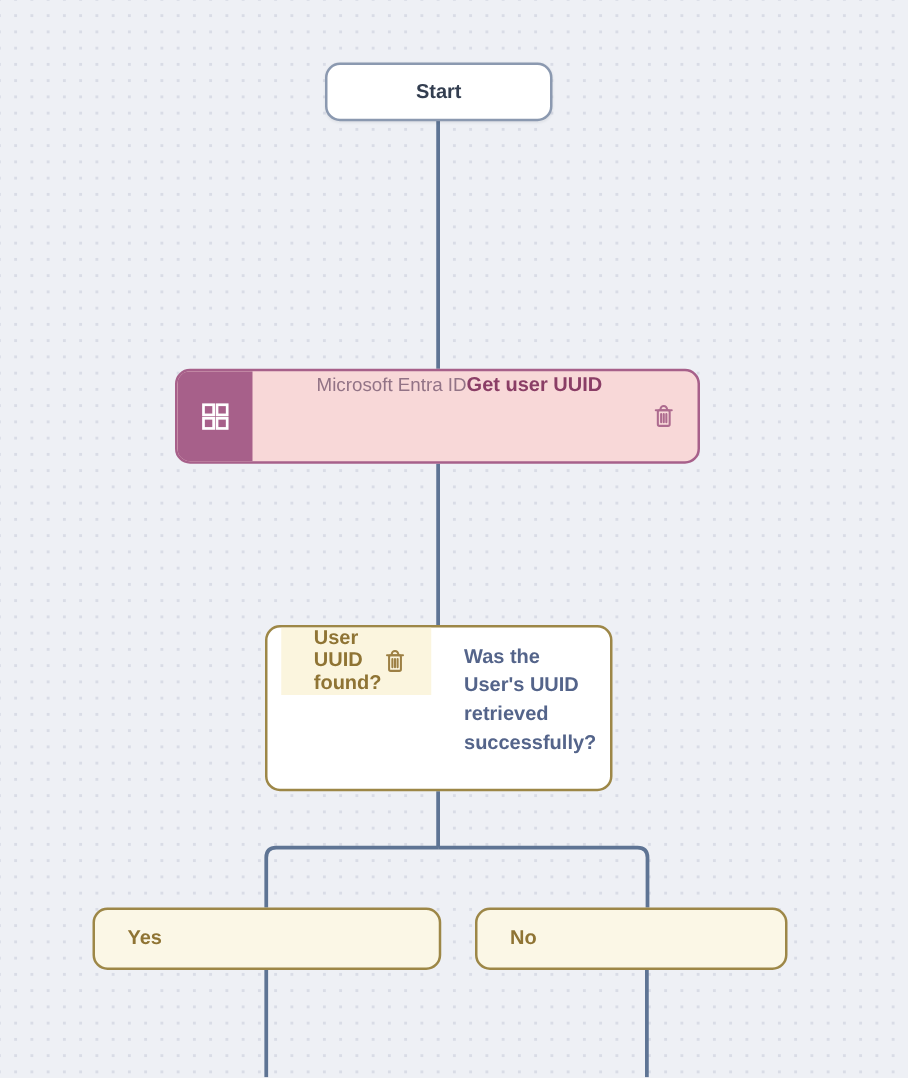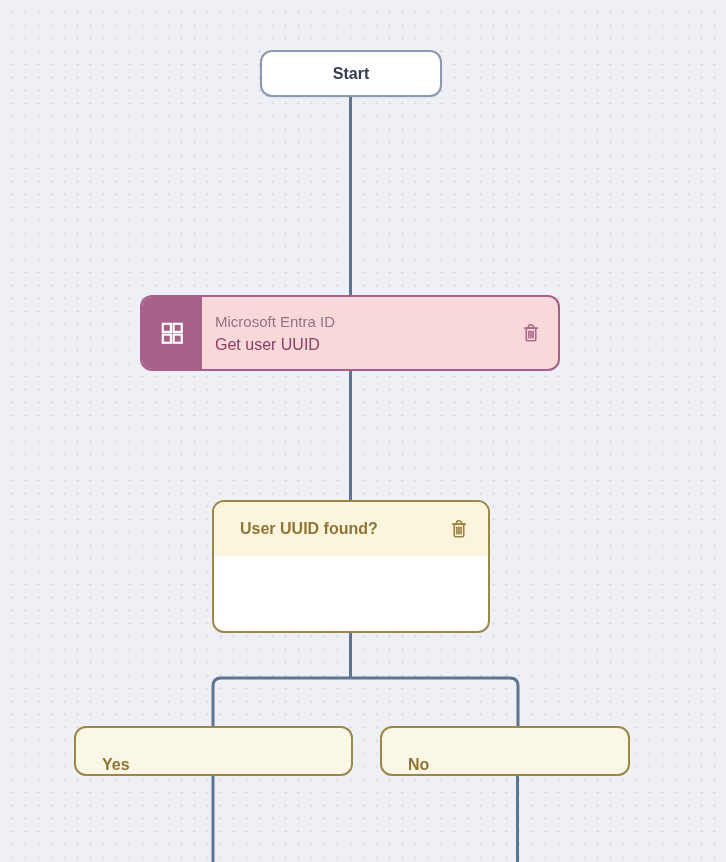--- a/index.html
+++ b/index.html
@@ -54,61 +54,61 @@
   }
   .action-icon-panel {
     width: 60px;
     background: #a7608a;
     display: flex; align-items: center; justify-content: center;
     flex: 0 0 60px;
   }
   .action-icon-panel svg { width: 26px; height: 26px; }
   .action-text {
     flex: 1 1 auto;
-    display: flex; flex-direction: column; justify-content: center;
+    display: flex; flex-direction: row; justify-content: center;
     padding-left: 13px;
     line-height: 23px;
   }
   .action-service { font-size: 15px; color: #927386; }
-  .action-name  { font-size: 16px; font-weight: normal; color: #8a3e66; }
+  .action-name  { font-size: 16px; font-weight: bold; color: #8a3e66; }
   .trash-button {
     background: none; border: none; padding: 0; margin: 0;
     cursor: pointer;
     display: flex; align-items: center; justify-content: center;
   }
   .trash-button svg { width: 22px; height: 22px; }
   .action-node .trash-button { margin-right: 16px; align-self: center; color: #ad6b8f; }
   
   .decision-node {
     left: 212px; top: 500px;
     width: 278px; height: 133px;
     background: #ffffff;
     border: 2px solid #9d8747;
     overflow: hidden;
-    display: flex; flex-direction: column;
+    display: flex;  padding-left: 11px;
   }
   .decision-header {
     height: 54px; flex: 0 0 54px;
     background: #fbf5de;
     display: flex; align-items: center; justify-content: space-between;
     padding: 0 18px 0 26px;
   }
   .decision-question { font-size: 16px; font-weight: bold; color: #8f7434; }
   .decision-header .trash-button { color: #9d8044; }
   .decision-body {
     padding: 12px 30px 0 26px;
     font-size: 16px; font-weight: bold; color: #54648a;
     line-height: 23px;
   }
   
   .branch-node {
     top: 726px; height: 50px;
     background: #fbf7e6;
     border: 2px solid #9d8747;
-    display: flex; align-items: flex-end;
+    display: flex; align-items: center;
     padding-left: 26px;
     font-size: 16px; font-weight: bold; color: #8f7434;
   }
   .branch-yes { left: 74px;  width: 279px; }
   .branch-no  { left: 380px; width: 250px; }
 </style>
 </head>
 <body>
 
 <div class="canvas">
@@ -159,20 +159,21 @@
         <svg viewBox="0 0 20 20" fill="none" stroke="currentColor" stroke-width="1.5" stroke-linecap="round">
           <path d="M4.2 5.6 H15.8"></path>
           <path d="M7.6 5.4 V4.9 A2.4 2.4 0 0 1 12.4 4.9 V5.4"></path>
           <rect x="5.7" y="5.6" width="8.6" height="11.4" rx="1.2"></rect>
           <path d="M8.1 8.4 V14.4"></path>
           <path d="M10 8.4 V14.4"></path>
           <path d="M11.9 8.4 V14.4"></path>
         </svg>
       </button>
     </div>
+    <div class="decision-body">Was the User's UUID retrieved successfully?</div>
   </div>
 
   <div class="node branch-node branch-yes">
     <span>Yes</span>
   </div>
 
   <div class="node branch-node branch-no">
     <span>No</span>
   </div>
 

